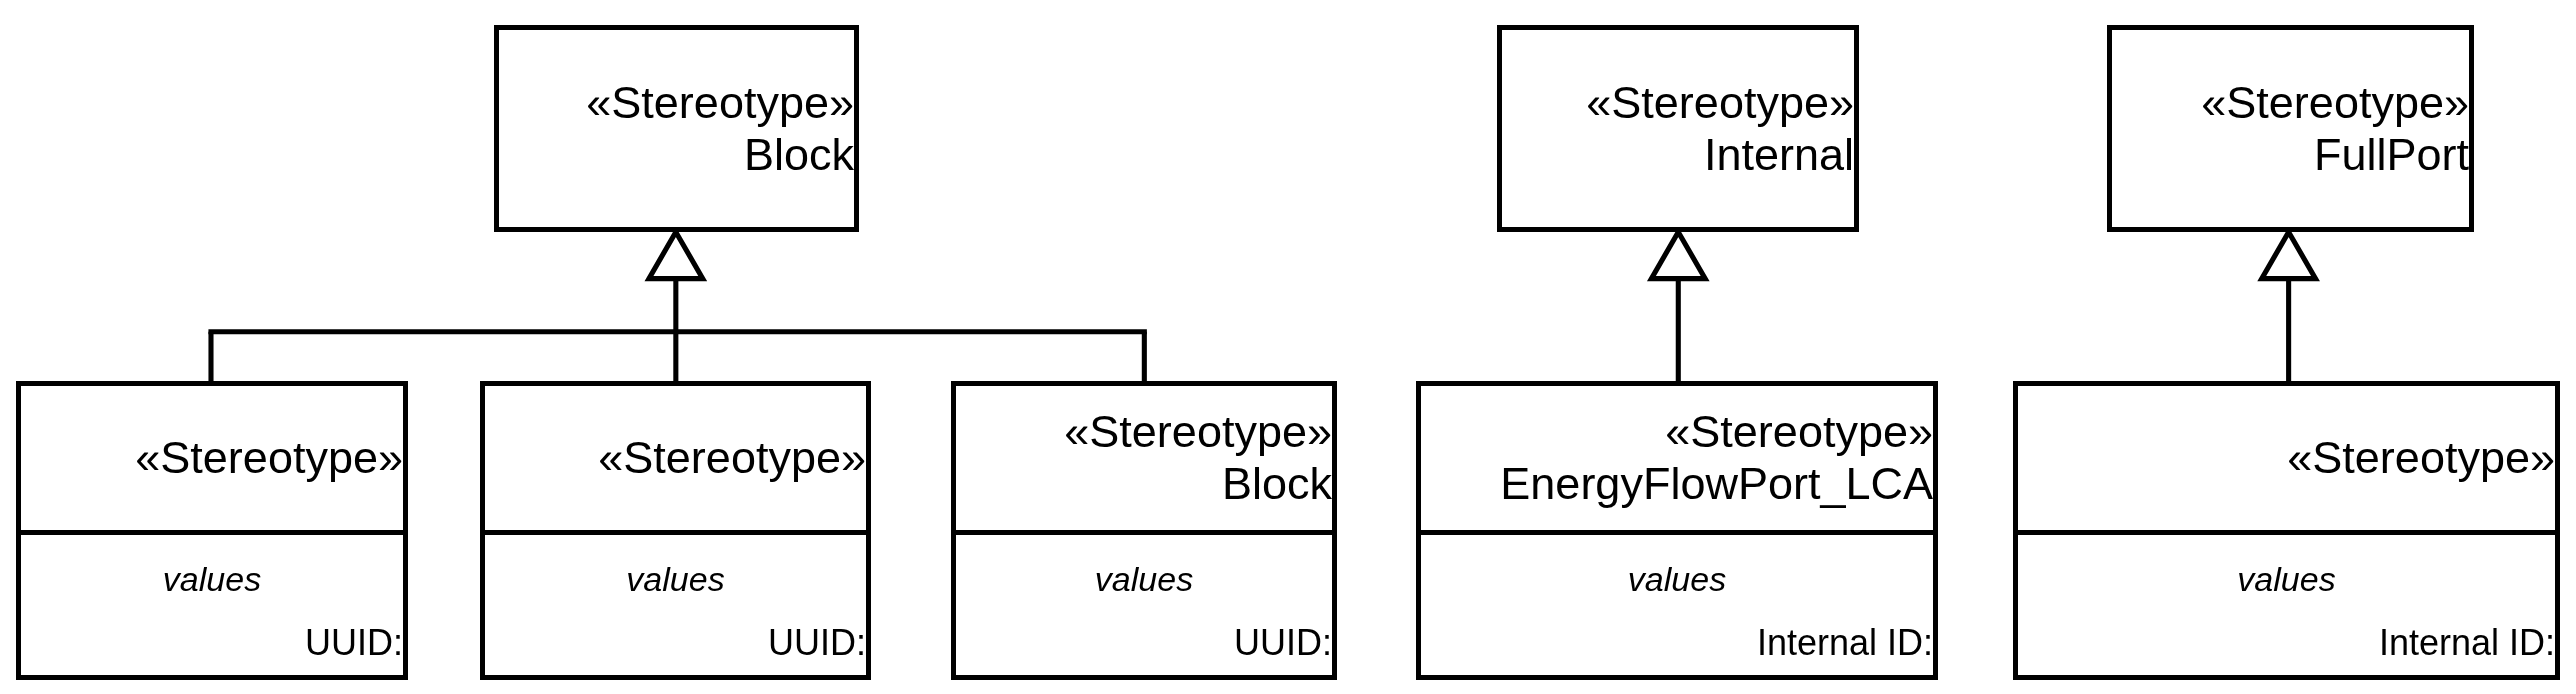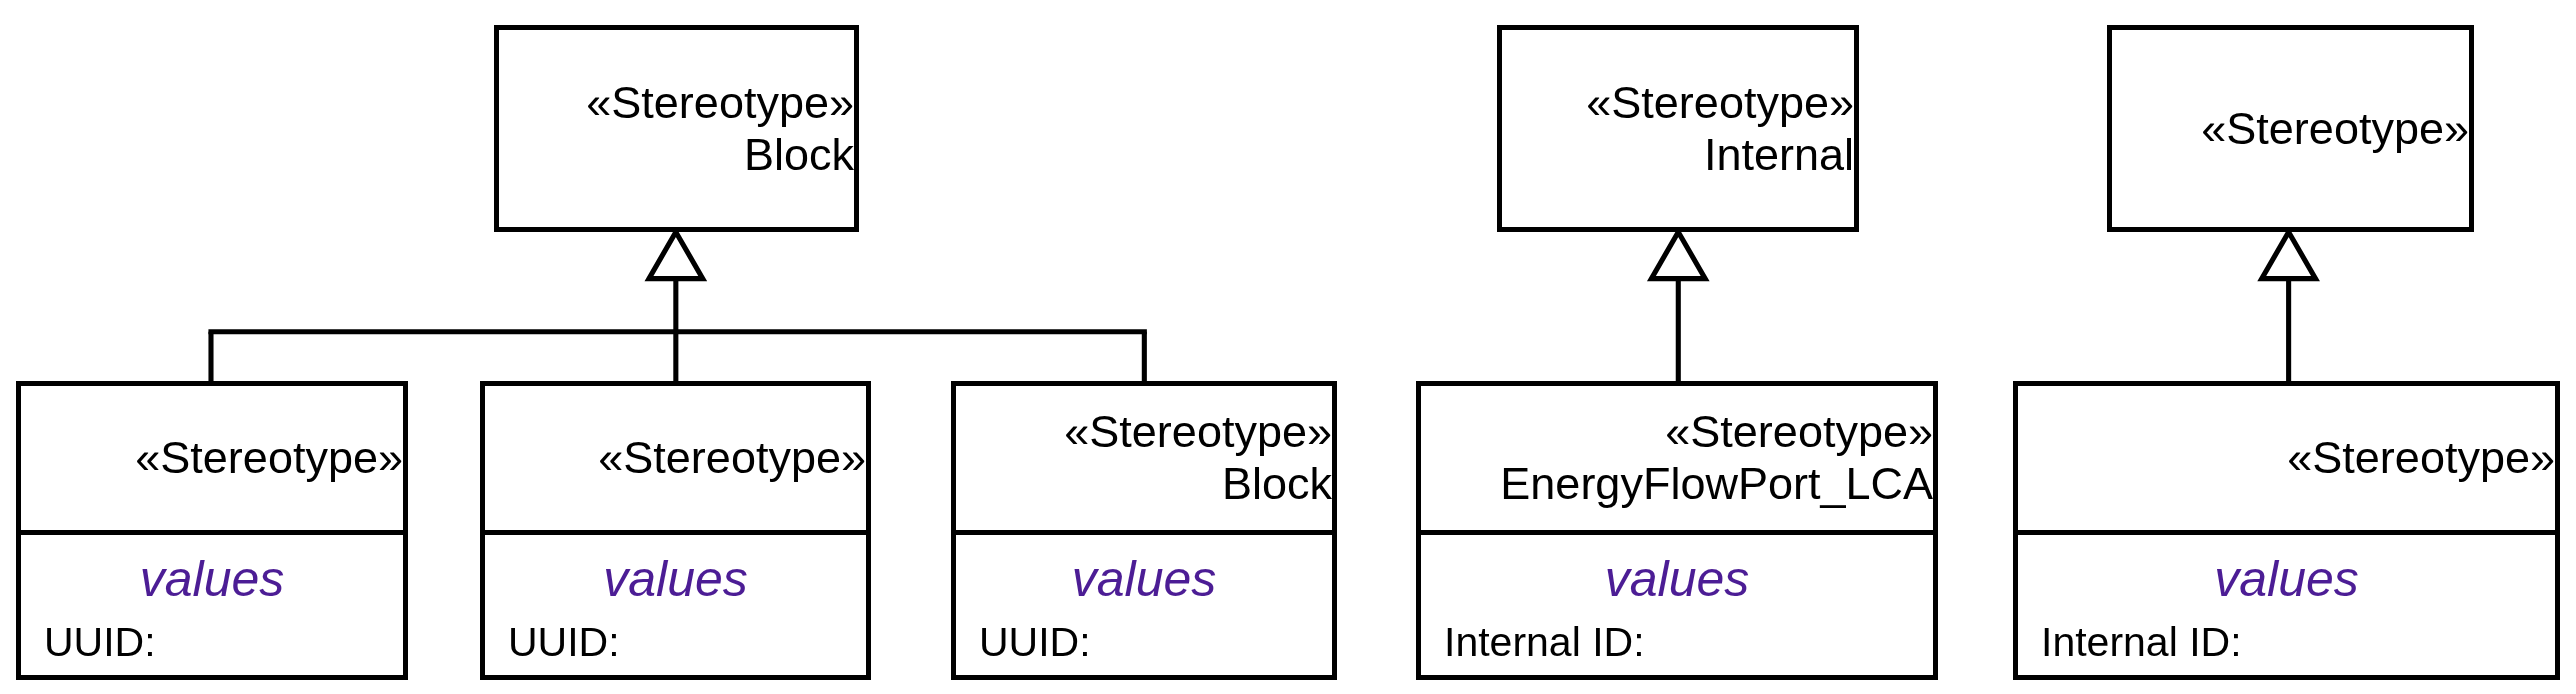--- a/index.html
+++ b/index.html
@@ -45,29 +45,29 @@
   .values-comp {
     flex: 1;
     display: flex;
     flex-direction: column;
     justify-content: space-between;
     padding: 22px 0 7.3px 0;
   }
   .values-label {
     text-align: center;
     font-style: italic;
-    font-size: 50px;
+    font-size: 34px;
     line-height: 45px;
-    color: #4c1d95;
+    color: #000000;
   }
   .value-field {
-    font-size: 41px;
+    font-size: 36px;
     line-height: 51px;
     padding-left: 23px;
-    text-align: left;
+    text-align: right;
   }
   
   .pos-block            { left: 494px;  top: 25px;  width: 365px; height: 207px; }
   .pos-proxyport        { left: 1497px; top: 25px;  width: 362px; height: 207px; }
   .pos-fullport         { left: 2107px; top: 25px;  width: 367px; height: 207px; }
   .pos-productsystem    { left: 16px;   top: 381px; width: 392px; height: 299px; }
   .pos-unitprocess      { left: 480px;  top: 381px; width: 391px; height: 299px; }
   .pos-flow             { left: 951px; top: 381px; width: 386px; height: 299px; }
   .pos-energyflowport   { left: 1416px; top: 381px; width: 522px; height: 299px; }
   .pos-materialflowport { left: 2013px; top: 381px; width: 547px; height: 299px; }
@@ -103,20 +103,21 @@
   <div class="uml-class top-node pos-proxyport">
     <div class="name-comp">
       <span>«Stereotype»</span>
       <span>Internal</span>
     </div>
   </div>
 
   <div class="uml-class top-node pos-fullport">
     <div class="name-comp">
       <span>«Stereotype»</span>
+      <span>FullPort</span>
     </div>
   </div>
 
   <div class="uml-class bottom-node pos-productsystem">
     <div class="name-comp">
       <span>«Stereotype»</span>
     </div>
     <div class="values-comp">
       <div class="values-label">values</div>
       <div class="value-field">UUID:</div>

